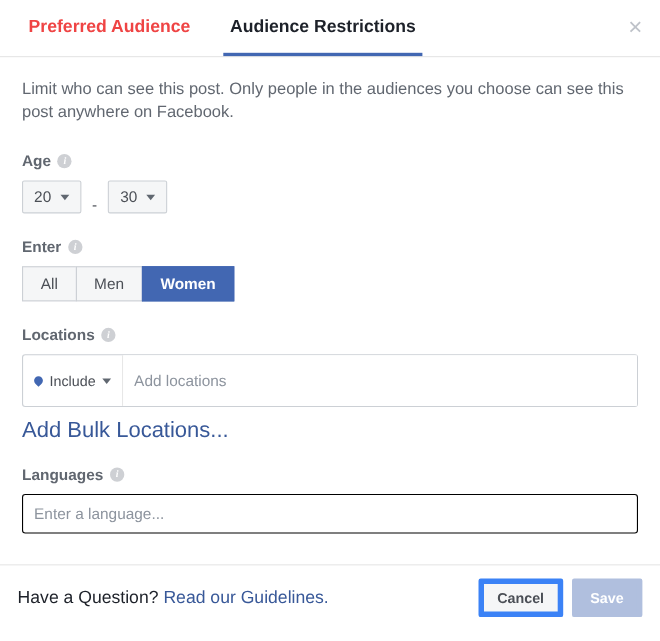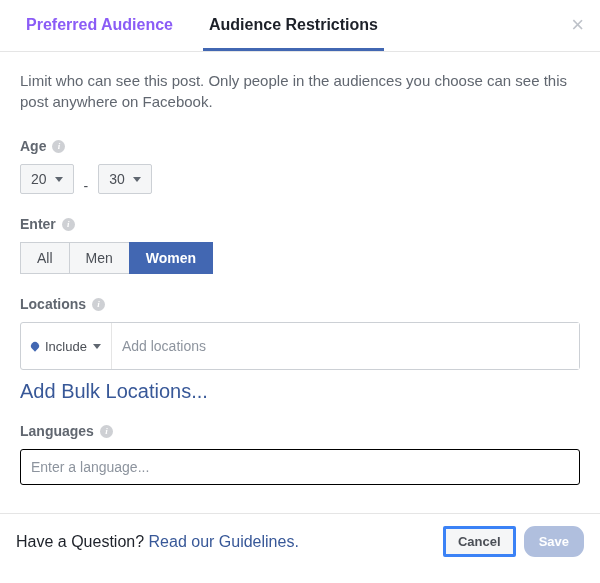--- a/index.html
+++ b/index.html
@@ -14,21 +14,21 @@
   .tabs {
     display: flex;
     align-items: center;
     border-bottom: 1px solid #e5e5e5;
     padding: 0 20px;
     position: relative;
   }
   .tab {
     padding: 16px 6px 14px;
     margin-right: 24px;
-    color: #8b5cf6;
+    color: #ef4444;
     font-size: 16px;
     font-weight: 600;
     cursor: pointer;
     border-bottom: 3px solid transparent;
   }
   .tab.active {
     color: #1d2129;
     border-bottom-color: #4267b2;
   }
   .close {
@@ -175,34 +175,33 @@
     justify-content: space-between;
     margin-top: 18px;
   }
   .fleft {
     font-size: 16px;
     color: #1d2129;
   }
   .fleft .glink { color: #385898; cursor: pointer; }
   .fbtns { display: flex; gap: 8px; }
   .btn {
-    border: 3px solid #3b82f6;
+    border: 5px solid #3b82f6;
     background: #f5f6f7;
     padding: 5px 12px;
     font-size: 13px;
     border-radius: 2px;
     cursor: pointer;
     color: #4b4f56;
     font-weight: 600;
   }
   .btn.primary {
     background: #b0bfde;
     border-color: #b0bfde;
     color: #fff;
-    border-radius: 11px;
   }
 </style>
 </head>
 <body>
 
 <div class="tabs">
   <div class="tab">Preferred Audience</div>
   <div class="tab active">Audience Restrictions</div>
   <div class="close">×</div>
 </div>

